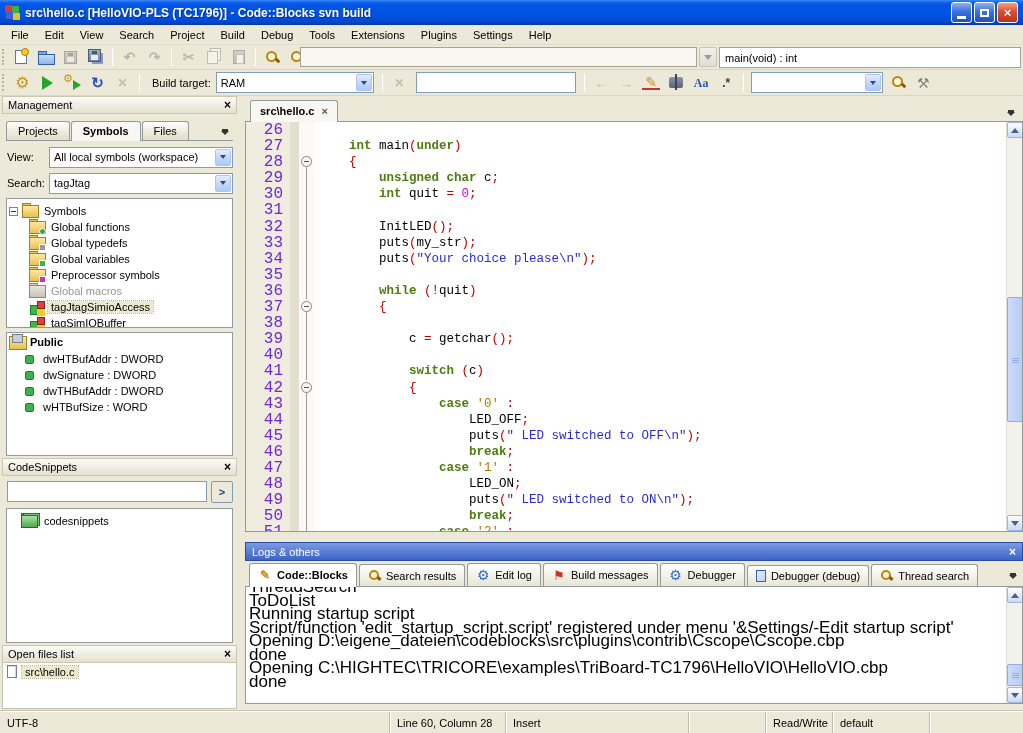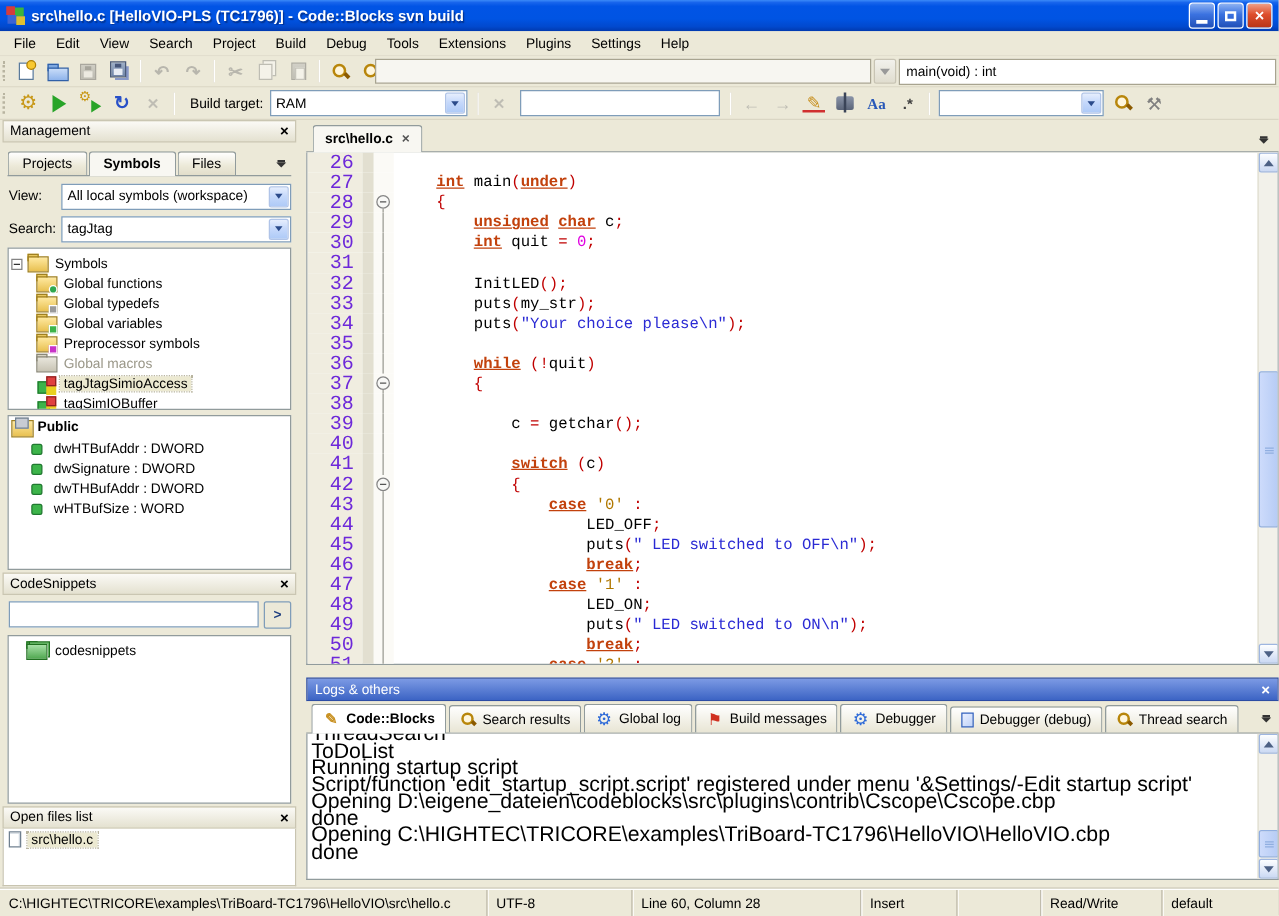--- a/index.html
+++ b/index.html
@@ -158,21 +158,21 @@
     font-family:"Liberation Mono","DejaVu Sans Mono",monospace; }
   #code-area { position:absolute; left:0; top:0; right:16px; bottom:0; overflow:hidden; }
   .ed-line { display:flex; height:16.1px; line-height:16.1px; font-size:12.5px; white-space:pre; }
   .ln { width:44px; text-align:right; padding-right:7px; background:#F0EDE0; color:#6d28d9; font-size:16px; flex:none; }
   .marks { width:9px; background:#E2DFD0; flex:none; }
   .fold { width:16px; position:relative; background:#FBFAF6; flex:none; }
   .fold-guide { position:absolute; left:7px; top:0; bottom:0; width:1px; background:#9A9A92; }
   .fold-circle { position:absolute; left:2px; top:2px; width:11px; height:11px; border:1px solid #848484; border-radius:50%; background:#F8F8F6; z-index:1; }
   .fold-circle::after { content:""; position:absolute; left:2px; top:4px; width:5px; height:1px; background:#555; }
   .code { padding-left:4px; }
-  .c-k { color:#c2410c; font-weight:bold;text-decoration:underline; }
+  .c-k { color:#4d7c0f; font-weight:bold; }
   .c-p { color:#C00000; }
   .c-s { color:#2A2AD4; }
   .c-ch { color:#B07800; }
   .c-n { color:#E000E0; }
   .c-t { color:#000; }
 
   
   .vsb { position:absolute; right:0; top:0; bottom:0; width:16px; background:#F2F1EA; border-left:1px solid #E0DDD0; }
   .sb-btn { position:absolute; left:0; width:16px; height:16px; background:linear-gradient(180deg,#FDFEFF,#CBD9F3); border:1px solid #9EB6E0; border-radius:2px; display:flex; align-items:center; justify-content:center; }
   .sb-btn.up { top:0; } .sb-btn.dn { bottom:0; }
@@ -556,21 +556,21 @@
       <span class="ltab act">
         <span class="lt-ic lt-pencil">✎</span>
         <span>Code::Blocks</span>
       </span>
       <span class="ltab">
         <span class="lt-ic lt-mag"></span>
         <span>Search results</span>
       </span>
       <span class="ltab">
         <span class="lt-ic lt-gear">⚙</span>
-        <span>Global log</span>
+        <span>Edit log</span>
       </span>
       <span class="ltab">
         <span class="lt-ic lt-flag">⚑</span>
         <span>Build messages</span>
       </span>
       <span class="ltab">
         <span class="lt-ic lt-gear">⚙</span>
         <span>Debugger</span>
       </span>
       <span class="ltab">
@@ -600,20 +600,19 @@
         </span>
       <span class="sb-thumb" style="bottom:17px;height:22px;"></span>
       <span class="sb-btn dn">
           <span class="chev-dn"></span>
         </span>
     </div>
   </div>
 </div>
 
 <div id="statusbar">
-    <span class="sfield">C:\HIGHTEC\TRICORE\examples\TriBoard-TC1796\HelloVIO\src\hello.c</span>
     <span class="sfield">UTF-8</span>
     <span class="sfield">Line 60, Column 28</span>
     <span class="sfield">Insert</span>
     <span class="sfield"></span>
     <span class="sfield">Read/Write</span>
     <span class="sfield">default</span>
   </div>
 
 </body></html>

